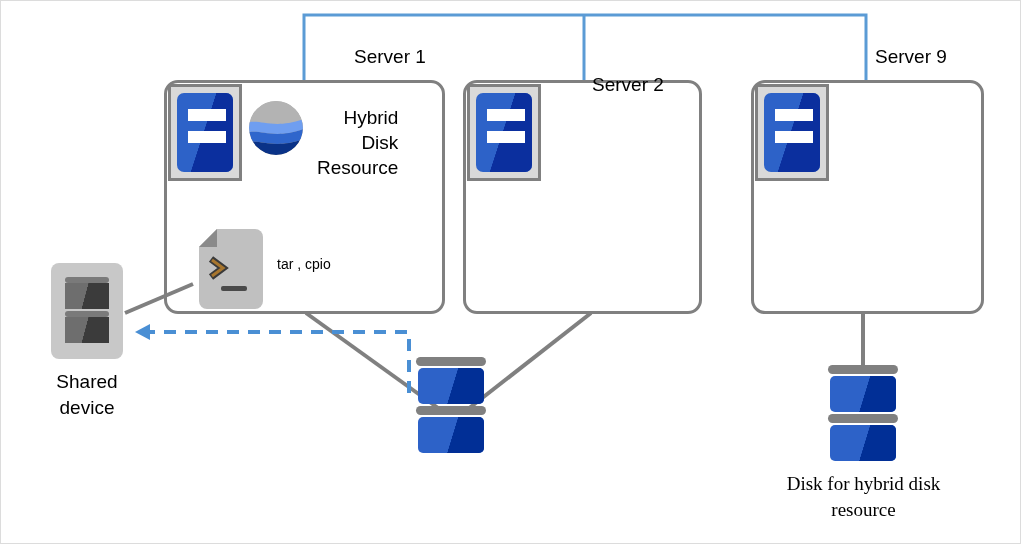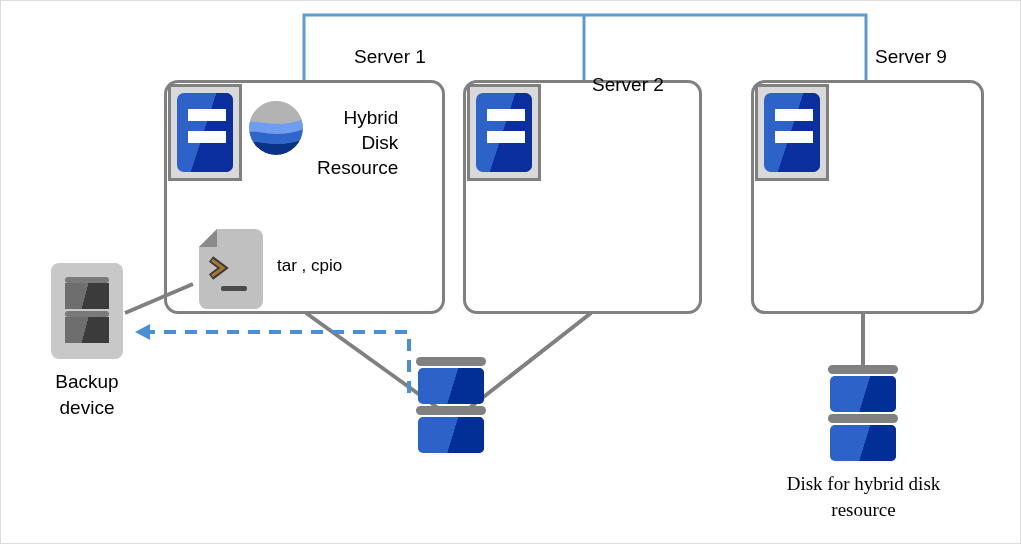--- a/index.html
+++ b/index.html
@@ -101,21 +101,21 @@
   }
 
   
   .script-icon {
     position: absolute;
     width: 64px;
     height: 80px;
   }
   .script-label {
     position: absolute;
-    font-size: 17px;
+    font-size: 14px;
     color: #000000;
     white-space: nowrap;
     text-align: center;
   }
 
   
   .backup-icon {
     position: absolute;
     width: 72px;
     height: 96px;
@@ -264,21 +264,21 @@
       <div class="machine-bar b2"></div>
     </div>
   </div>
 
   <div class="backup-icon" style="left:50px; top:262px;">
     <div class="bk-bar" style="top:14px;"></div>
     <div class="bk-blk" style="top:20px;"></div>
     <div class="bk-bar" style="top:48px;"></div>
     <div class="bk-blk" style="top:54px;"></div>
   </div>
-  <div class="caption" style="left:16px; top:368px; width:140px;">Backup
+  <div class="caption" style="left:16px; top:368px; width:140px;">Shared
 device</div>
 
   <div class="disk" style="left:415px; top:356px;">
     <div class="disk-bar"></div>
     <div class="disk-blk"></div>
     <div class="disk-bar"></div>
     <div class="disk-blk"></div>
   </div>
 
   <div class="disk" style="left:827px; top:364px;">

